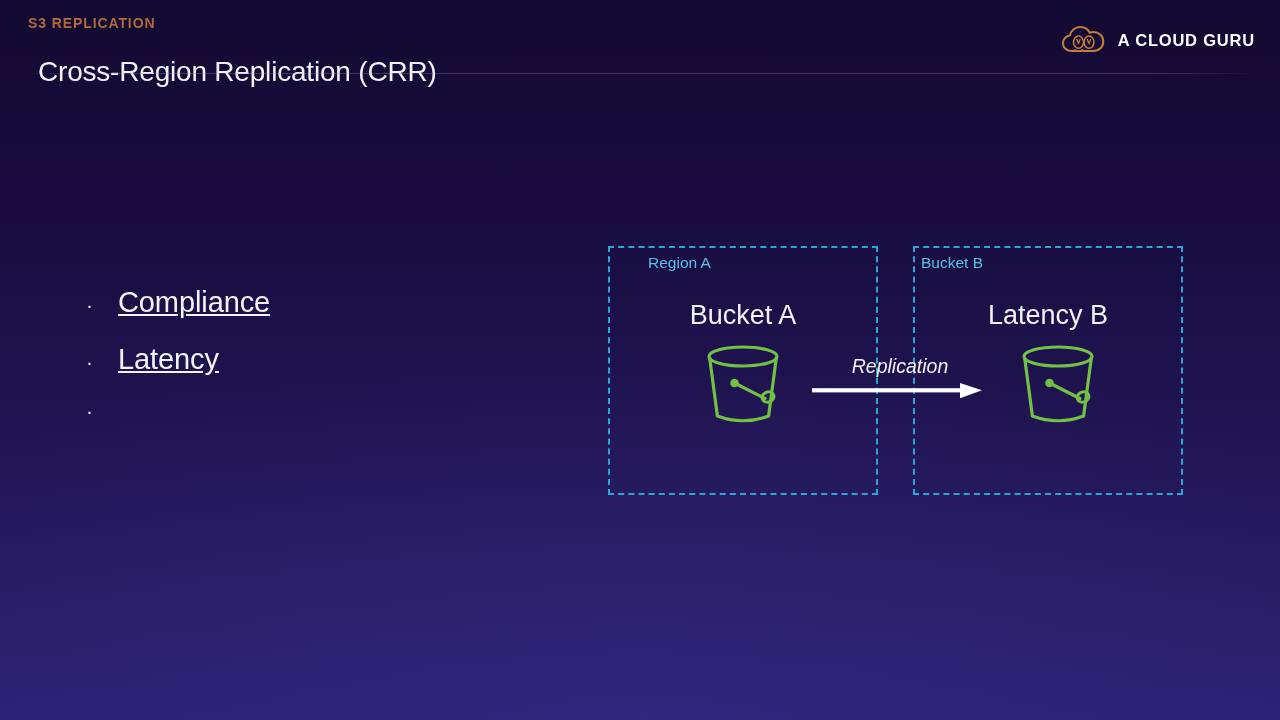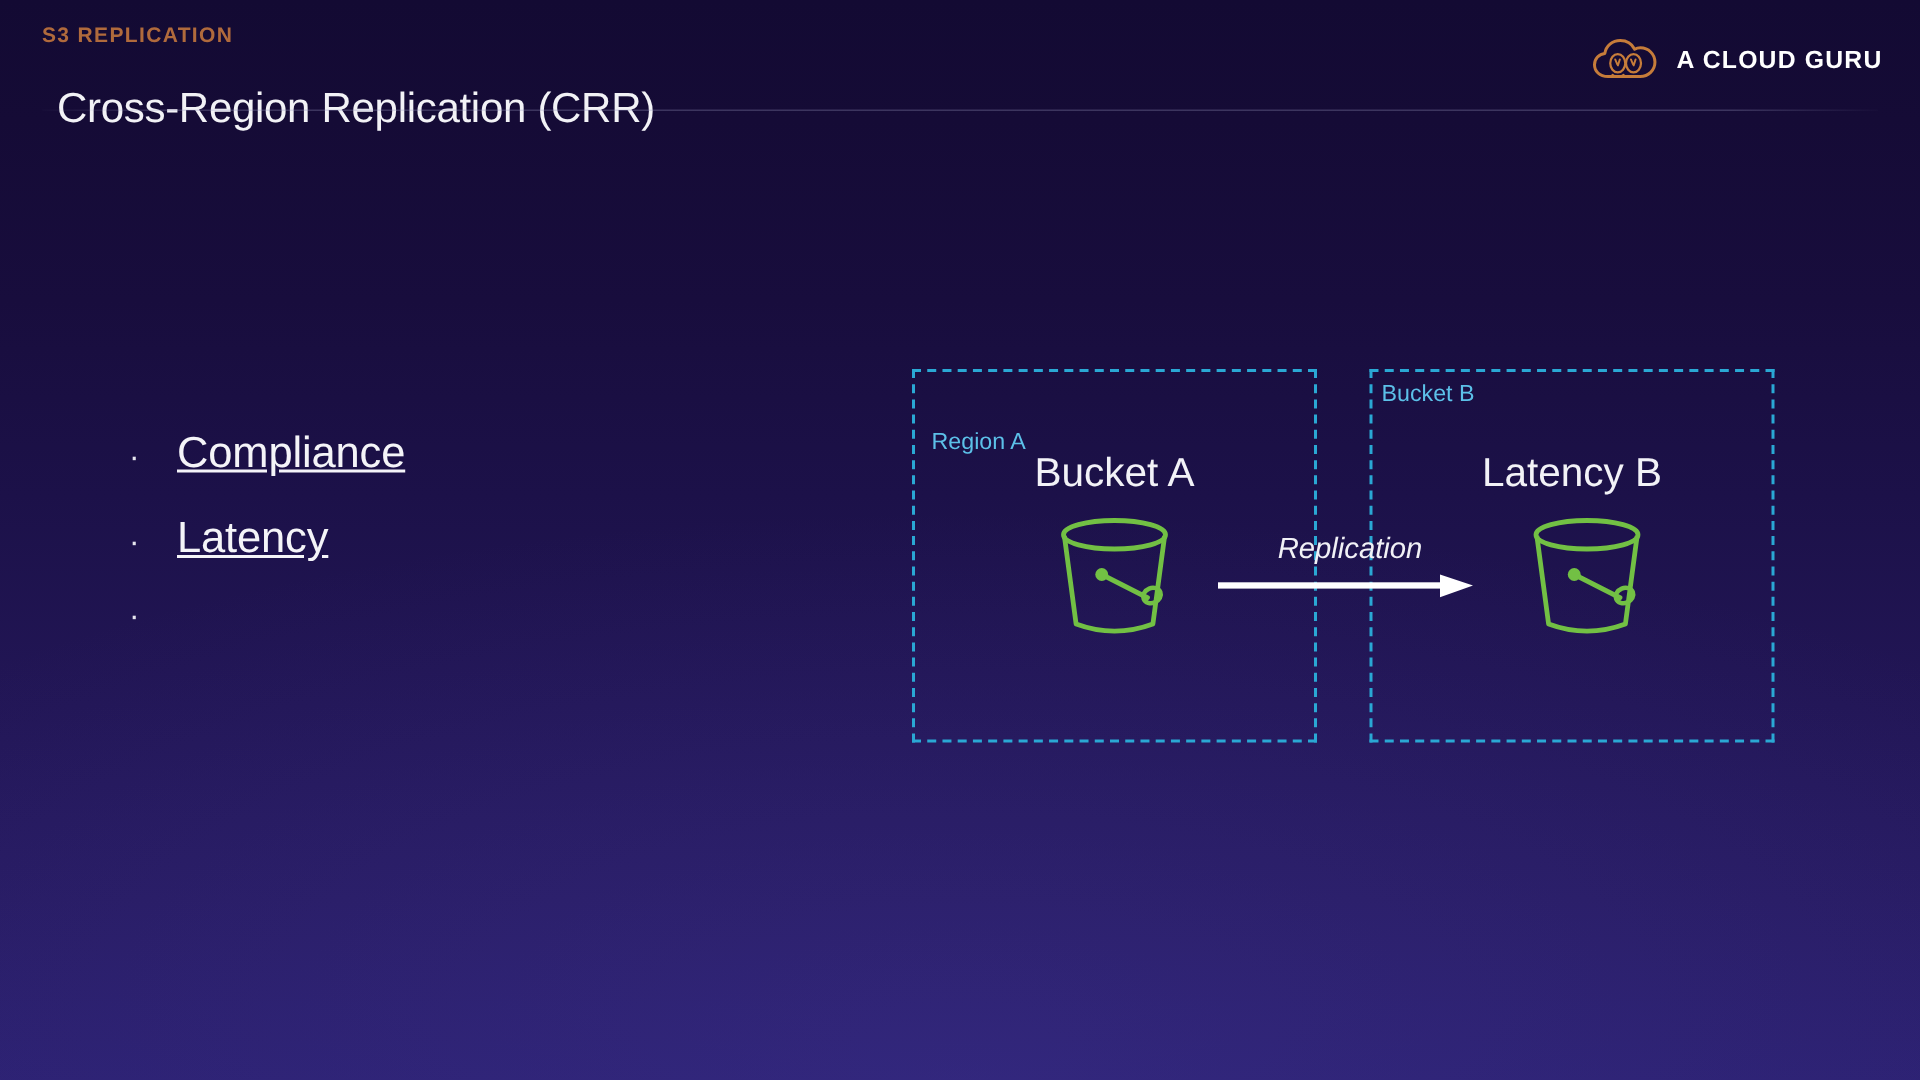--- a/index.html
+++ b/index.html
@@ -153,21 +153,21 @@
   .region-a { left: 608px; }
   .region-b { left: 913px; }
 
   .region-label {
     position: absolute;
     top: 254px;
     font-size: 15.5px;
     color: #5cc0e8;
     white-space: nowrap;
   }
-  .region-label-a { left: 621px; margin-top: 32px; }
+  .region-label-a { left: 648px; }
   .region-label-b { left: 921px; }
 
   .bucket-title {
     position: absolute;
     top: 300px;
     width: 270px;
     text-align: center;
     font-size: 27px;
     color: #f2f2f7;
     white-space: nowrap;

